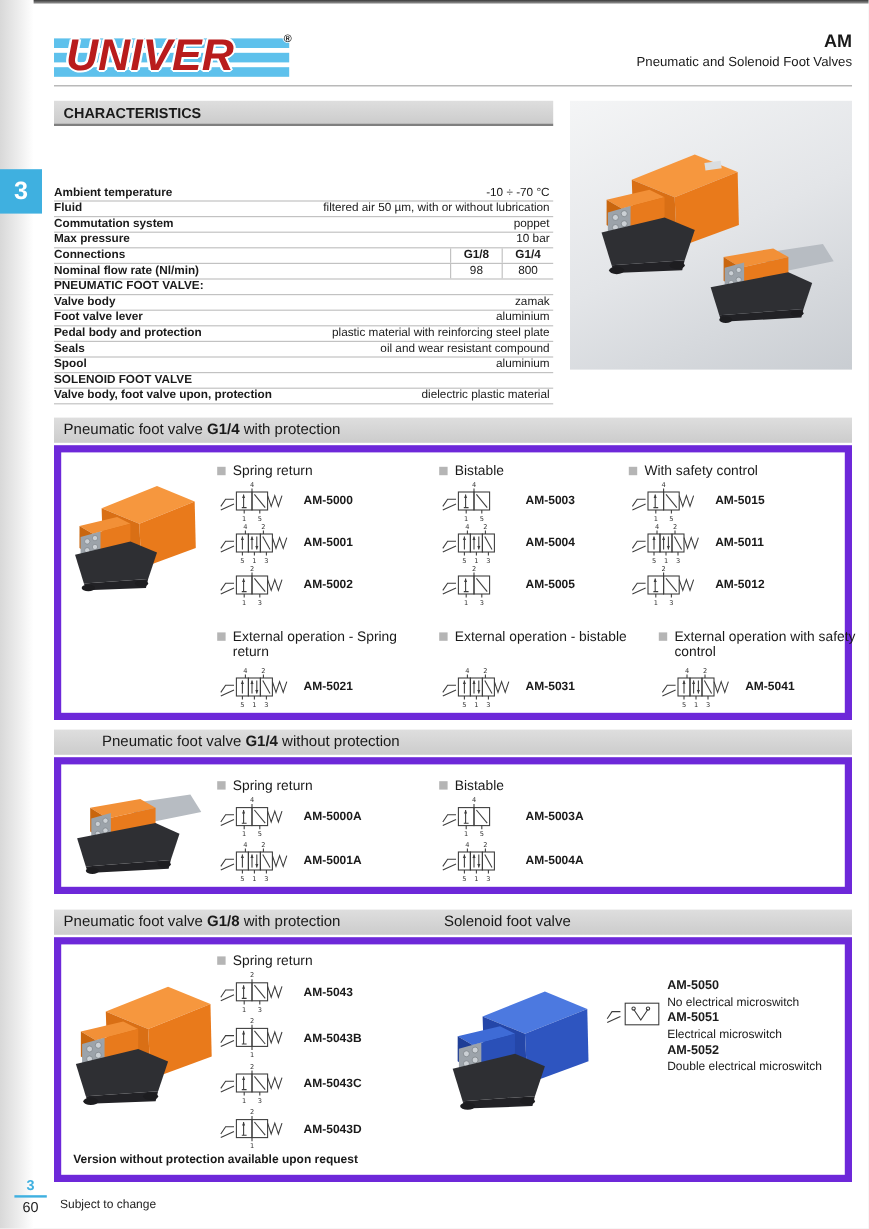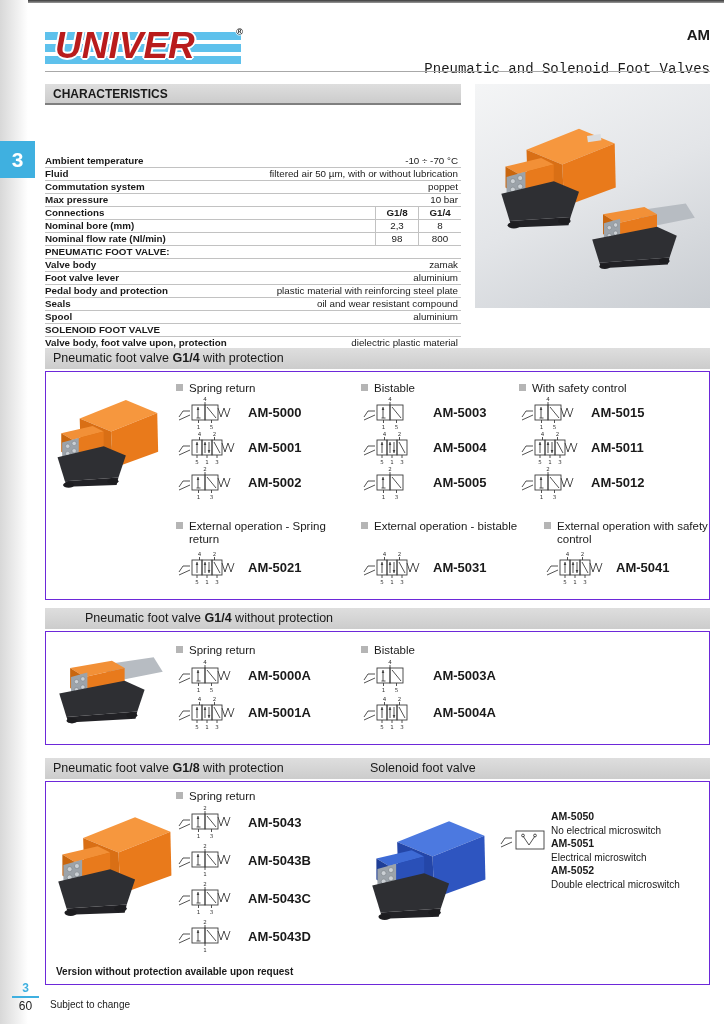--- a/index.html
+++ b/index.html
@@ -16,21 +16,21 @@
   .logo .stripe { position:absolute; left:0; width:100%; height:8px; background:#5ec1ec; }
   .logo .s1{top:5px} .logo .s2{top:17px} .logo .s3{top:29px}
   .logo .brand { position:absolute; left:10px; top:-2px; font-size:37px; font-style:italic;
                  font-weight:800; letter-spacing:0px; color:#b91c1c;
                  text-shadow:-2px 0 0 #fff,2px 0 0 #fff,0 -2px 0 #fff,0 2px 0 #fff,
                              -1px -1px 0 #fff,1px 1px 0 #fff,1px -1px 0 #fff,-1px 1px 0 #fff; }
   .logo .reg { position:absolute; right:-2px; top:0px; font-size:9px; font-weight:bold; color:#141414;
                text-shadow:-1px 0 0 #fff,1px 0 0 #fff,0 -1px 0 #fff,0 1px 0 #fff; }
   .hdr-right { position:absolute; right:14px; top:26px; text-align:right; }
   .hdr-model { font-size:15px; font-weight:bold; }
-  .hdr-sub { font-size:14px; margin-top:18px;font-family:Liberation Mono, monospace; }
+  .hdr-sub { font-size:11px; margin-top:3px; }
   .hdr-rule { position:absolute; left:45px; width:665px; top:71px; border-top:1px solid #a8a8a8; }
 
   .tab3 { position:absolute; left:0; top:141px; width:35px; height:37px; background:#3fb0e0;
           color:#fff; font-size:21px; font-weight:bold; display:flex; align-items:center; justify-content:center; }
 
   
   .sec-bar { position:absolute; height:21px; background:linear-gradient(#dedede,#cccccc);
              font-size:12.5px; padding:3px 8px 0 8px; }
   .sec-bar b { font-weight:bold; }
   .bar-chars { left:45px; top:84px; width:416px; border-bottom:2px solid #7f7f7f; font-weight:bold; font-size:12px; }
@@ -45,36 +45,36 @@
   .crow .cell { width:43px; text-align:center; border-left:1px solid #c2c2c2; align-self:stretch;
                 display:flex; align-items:center; justify-content:center; }
   .crow.hdr .lbl { font-weight:bold; }
   .crow .cell.bold { font-weight:bold; }
 
   
   .photo-hero { position:absolute; left:475px; top:84px; width:235px; height:224px;
                 background:linear-gradient(155deg,#f4f5f6 0%,#e3e5e8 50%,#c9cdd2 100%); }
 
   
-  .frame { position:absolute; left:45px; width:665px; border:1px solid #6d28d9; background:#fff; }
+  .frame { position:absolute; left:45px; width:665px; border:6px solid #6d28d9; background:#fff; }
   .f1 { top:371px; height:229px; }
   .f2 { top:631px; height:114px; }
   .f3 { top:781px; height:204px; }
   .h1 { left:45px; top:348px; width:665px; }
   .h2 { left:45px; top:608px; width:665px;padding-left:40px; }
   .h3 { left:45px; top:758px; width:665px; }
   .h3 .right-title { position:absolute; left:325px; top:3px; }
 
   .col { position:absolute; }
   .col-h { display:flex; gap:6px; font-size:11.5px; line-height:13px; }
   .bullet { width:7px; height:7px; background:#b5b5b5; margin-top:2px; flex:0 0 7px; }
   .vrow { display:flex; align-items:center; gap:12px; height:35px; }
   .vrow.tall { height:37px; }
   .vsym { width:60px; height:36px; flex:0 0 60px; display:block; }
-  .model { font-weight:bold; font-size:13px; white-space:nowrap; }
+  .model { font-weight:bold; font-size:10px; white-space:nowrap; }
 
   .ext-h { min-height:30px; }
   .photo { position:absolute; }
 
   .sol-entries { position:absolute; left:505px; top:28px; width:170px; font-size:10px; line-height:13.5px; }
   .sol-entries .m { font-weight:bold; font-size:10.5px; }
   .note { position:absolute; left:10px; bottom:7px; font-weight:bold; font-size:10px; }
 
   
   .pagefrac { position:absolute; left:12px; top:981px; width:27px; text-align:center; font-size:12px; }
@@ -123,26 +123,20 @@
     <div class="crow">
         <span class="lbl">Max pressure</span>
         <span class="sp"></span>
         <span class="val">10 bar</span>
       </div>
     <div class="crow">
         <span class="lbl">Connections</span>
         <span class="sp"></span>
         <span class="cell bold">G1/8</span>
         <span class="cell bold">G1/4</span>
-      </div>
-    <div class="crow">
-        <span class="lbl">Nominal bore (mm)</span>
-        <span class="sp"></span>
-        <span class="cell">2,3</span>
-        <span class="cell">8</span>
       </div>
     <div class="crow">
         <span class="lbl">Nominal flow rate (Nl/min)</span>
         <span class="sp"></span>
         <span class="cell">98</span>
         <span class="cell">800</span>
       </div>
     <div class="crow hdr">
         <span class="lbl">PNEUMATIC FOOT VALVE:</span>
       </div>

